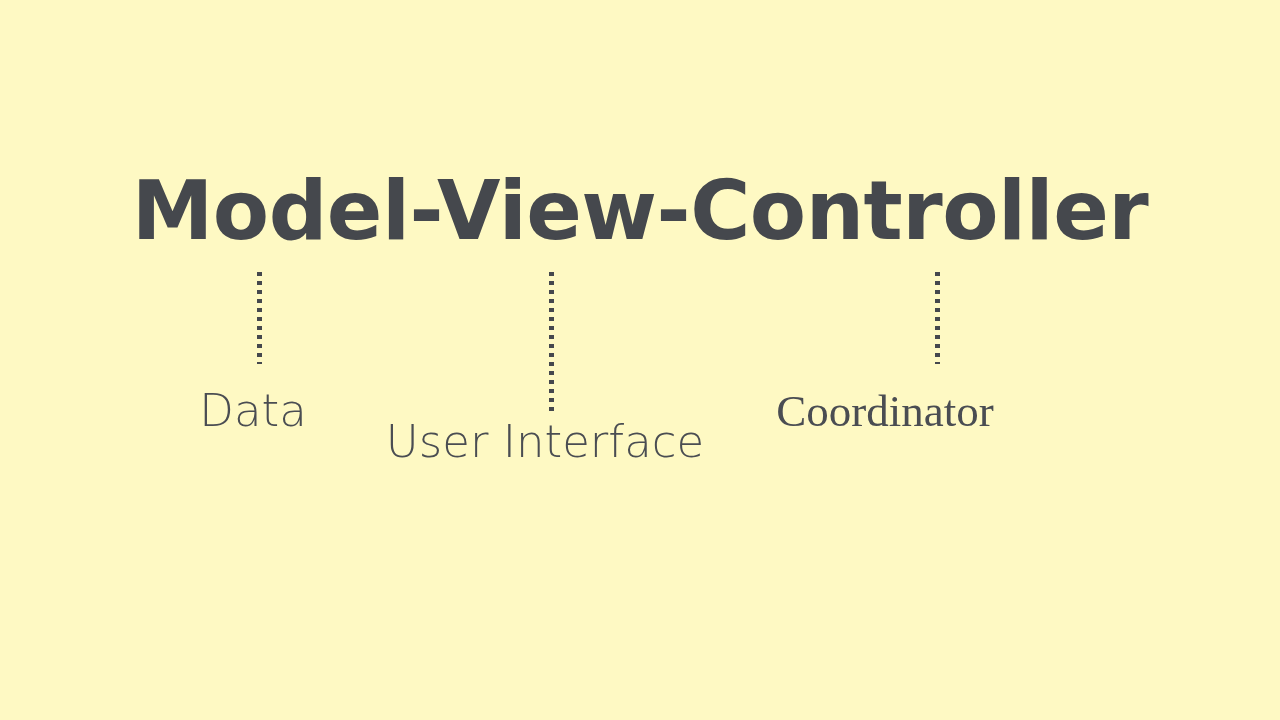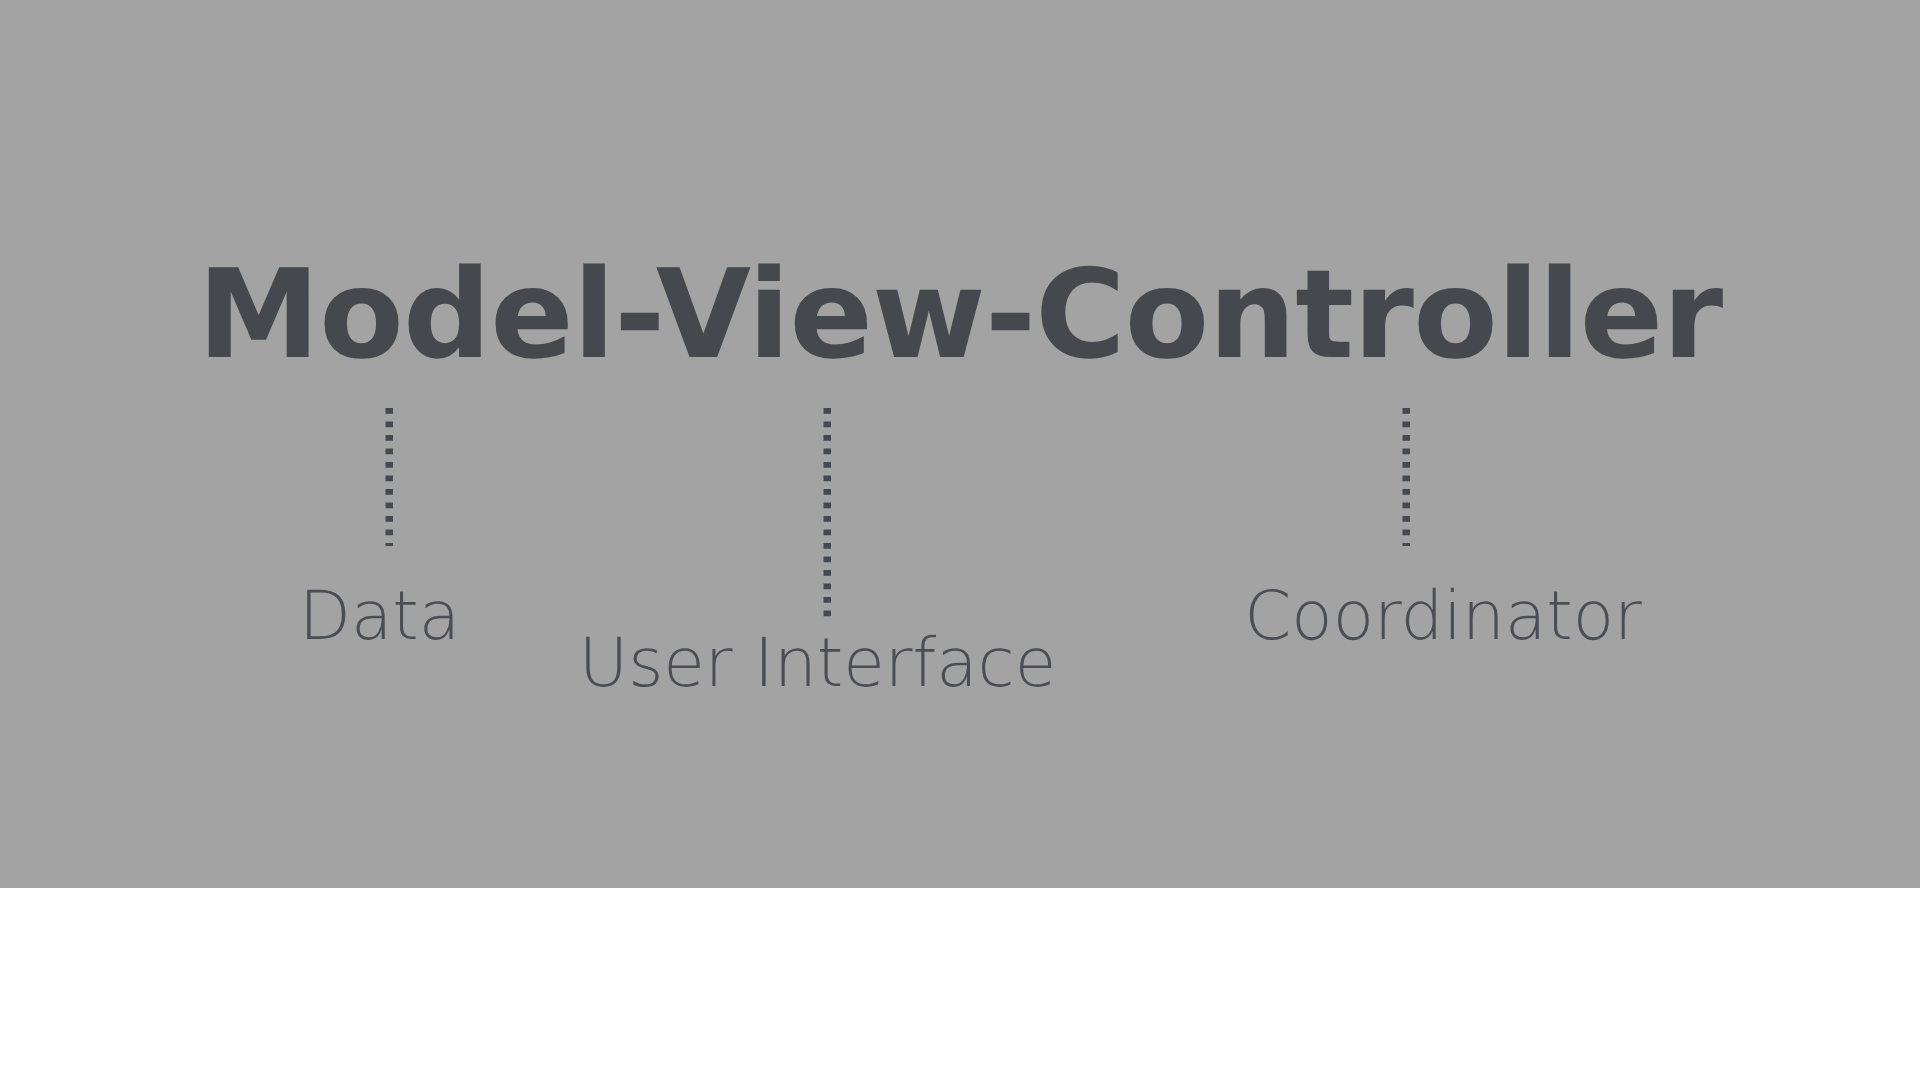--- a/index.html
+++ b/index.html
@@ -12,22 +12,22 @@
     width: 1280px;
     height: 720px;
     overflow: hidden;
     font-family: "DejaVu Sans", "Liberation Sans", sans-serif;
     -webkit-font-smoothing: antialiased;
   }
 
   #slide {
     position: relative;
     width: 1280px;
-    height: 592px;
-    background: #a3a3a3;
+    height: 720px;
+    background: #fef9c3;
   }
 
   
   .title {
     position: absolute;
     left: 0;
     top: 163px;
     width: 1280px;
     text-align: center;
     font-family: "DejaVu Sans", "Liberation Sans", sans-serif;
@@ -85,22 +85,23 @@
 
   .label-data {
     left: 253px;
     top: 383px;
   }
   .label-ui {
     left: 545px;
     top: 414px;
   }
   .label-coordinator {
-    left: 962px;
+    left: 885px;
     top: 383px;
+    font-family: Liberation Serif, serif;
   }
 </style>
 </head>
 <body>
 
 <div id="slide">
 
   <div class="title">Model-View-Controller</div>
 
   <div class="connector connector-model"></div>

